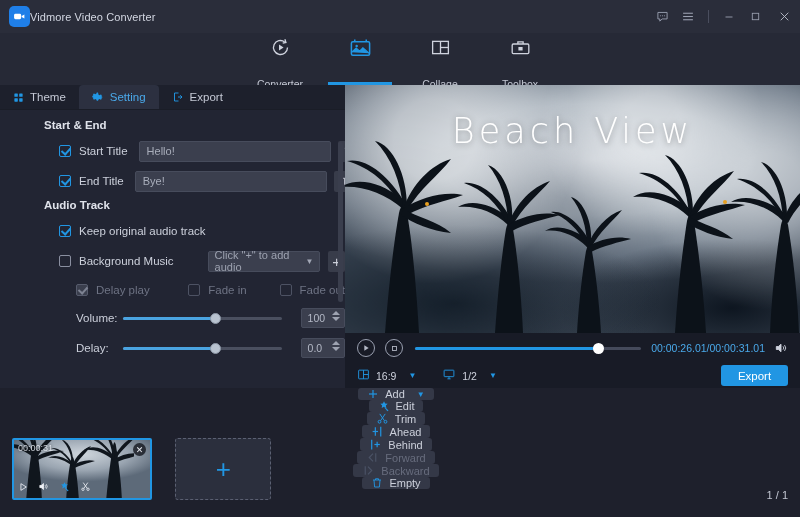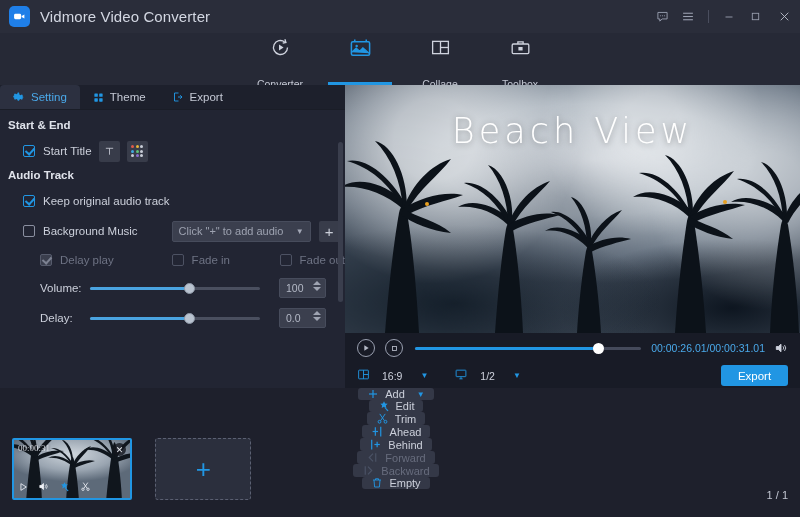--- a/index.html
+++ b/index.html
@@ -18,21 +18,21 @@
     position: absolute; top: 0; left: 0; width: 800px; height: 33px;
     background: #2a2d3a;
     display: flex; align-items: center;
   }
   .logo {
     width: 21px; height: 21px; margin-left: 9px; border-radius: 5px;
     background: #1f7fe8; display: flex; align-items: center; justify-content: center;
   }
   .logo svg { display: block; }
   .app-title {
-    margin-left: 10px; font-size: 15px; color: #d3d7e2; letter-spacing: .1px;
+    font-size: 11px; color: #d3d7e2; letter-spacing: .1px;
   }
   .win-ctrls {
     margin-left: auto; display: flex; align-items: center; height: 33px;
   }
   .wbtn {
     width: 26px; height: 33px; display: flex; align-items: center; justify-content: center;
     color: #9aa0b0;
   }
   .wbtn.sp { width: 32px; }
   .wdiv { width: 1px; height: 13px; background: #4a4e5e; margin: 0 7px; }
@@ -67,21 +67,21 @@
     border-bottom: 1px solid #1a1d27;
   }
   .subtab {
     display: flex; align-items: center; gap: 6px; padding: 0 13px;
     font-size: 11.5px; color: #c5c9d5;
   }
   .subtab .sico { color: #2196e3; display: flex; }
   .subtab.active { background: #2c3040; color: #4aa9ea;
      border-top-left-radius: 4px; border-top-right-radius: 4px; }
 
-  .panelbody { padding: 9px 0 0 0; height: 278px; position: relative; overflow: hidden; }
+  .panelbody { padding: 9px 0 0 0; height: 278px; position: relative; overflow: hidden; margin-left: 36px; }
   .sect-title { font-size: 11.5px; color: #dfe2ea; font-weight: bold; padding: 0 0 0 8px; margin-bottom: 8px; }
   .sect-title.t2 { margin-top: 5px; }
 
   .row { display: flex; align-items: center; height: 24px; margin-bottom: 6px; padding-left: 23px; }
 
   .cb {
     width: 12px; height: 12px; border: 1px solid #2196e3; border-radius: 2px;
     background: transparent; position: relative; flex: none;
   }
   .cb.checked::after {
@@ -189,21 +189,21 @@
   .circbtn {
     width: 18px; height: 18px; border-radius: 50%; border: 1px solid #9aa0b0;
     display: flex; align-items: center; justify-content: center; color: #b4b9c6; margin-right: 10px;
   }
   .seek { flex: 1; height: 3px; background: #454a5b; border-radius: 2px; position: relative; margin: 0 10px 0 2px; }
   .seek .fill { position: absolute; left: 0; top: 0; height: 3px; background: #2196e3; border-radius: 2px; }
   .seek .knob { position: absolute; top: -4px; width: 11px; height: 11px; border-radius: 50%; background: #fff; }
   .ptime { font-size: 10.5px; color: #4aa9ea; white-space: nowrap; }
   .spk { margin-left: 9px; color: #cfd3de; display: flex; }
   .pr2 { display: flex; align-items: center; height: 25px; padding: 0 12px; }
-  .ratio, .zoomv { display: flex; align-items: center; gap: 12px; color: #cfd3de; font-size: 10.5px; }
+  .ratio, .zoomv { display: flex; align-items: center; gap: 6px; color: #cfd3de; font-size: 10.5px; }
   .ratio { margin-right: 26px; }
   .caret2 { color: #2196e3; font-size: 8px; margin-left: 6px; }
   .exportbtn {
     margin-left: auto; width: 67px; height: 21px; background: #2196e3; border-radius: 3px;
     display: flex; align-items: center; justify-content: center;
     color: #fff; font-size: 11.5px;
   }
 
   
   .toolbar {
@@ -218,26 +218,26 @@
   .tbtn.disabled { color: #676c7d; text-align: center; }
   .tbtn.disabled .ti { color: #4b5366; }
   .pagecount { margin-left: auto; font-size: 11px; color: #c2c6d2; }
 
   
   .storyboard {
     position: absolute; top: 426px; left: 0; width: 800px; height: 91px;
     background: #22253200; padding: 12px;
   }
   .clip {
-    position: relative; width: 120px; height: 62px; border: 2px solid #2196e3;
+    position: relative; width: 140px; height: 62px; border: 2px solid #2196e3;
     border-radius: 2px; overflow: hidden;
     background:
       radial-gradient(ellipse 70% 55% at 50% 25%, #cfd6dd 0%, #9aa5b1 50%, #5d6a79 85%),
       linear-gradient(#a9b3bd, #4d5a69);
-    display: inline-block; vertical-align: top; font-family: Liberation Serif, serif;
+    display: inline-block; vertical-align: top;
   }
   .clip .ctime {
     position: absolute; top: 3px; left: 4px; font-size: 9px; color: #e4e8ef;
     text-shadow: 0 0 3px rgba(0,0,0,.8); opacity: .85;
   }
   .clip .cclose {
     position: absolute; top: 3px; right: 4px; width: 13px; height: 13px; border-radius: 50%;
     background: rgba(20,22,30,.8); color: #e8ebf1; font-size: 9px;
     display: flex; align-items: center; justify-content: center;
   }
@@ -346,59 +346,60 @@
           <rect x="9.6" y="11.4" width="4.8" height="4" fill="currentColor" stroke="none"></rect>
         </svg>
       </div>
       <div class="lbl">Toolbox</div>
     </div>
   </div>
 
   <div class="leftpanel">
 
     <div class="subtabs">
-      <div class="subtab active">
-        <span class="sico">
-          <svg width="12" height="12" viewBox="0 0 24 24" fill="currentColor">
-            <path d="M12 8.2a3.8 3.8 0 1 0 0 7.6 3.8 3.8 0 0 0 0-7.6zm9 3.8l-2-1.5.5-2.4-2.2-1.3-1.9 1.6-2.3-.9L12 3h-2.5l-1 2.5-2.3.9L4.3 4.8 2.1 6.1l.5 2.4-2 1.5v2.5l2 1.2-.5 2.5 2.2 1.3 1.9-1.6 2.3.9 1.1 2.5H12l1.1-2.5 2.3-.9 1.9 1.6 2.2-1.3-.5-2.5 2-1.2z"></path>
-          </svg>
-        </span>
-        <span>Setting</span>
-      </div>
-
       <div class="subtab">
         <span class="sico">
           <svg width="11" height="11" viewBox="0 0 24 24" fill="currentColor">
             <rect x="3" y="3" width="7.5" height="7.5" rx="1.2"></rect>
               <rect x="13.5" y="3" width="7.5" height="7.5" rx="1.2"></rect>
             <rect x="3" y="13.5" width="7.5" height="7.5" rx="1.2"></rect>
               <rect x="13.5" y="13.5" width="7.5" height="7.5" rx="1.2"></rect>
           </svg>
         </span>
         <span>Theme</span>
       </div>
 
+      <div class="subtab active">
+        <span class="sico">
+          <svg width="12" height="12" viewBox="0 0 24 24" fill="currentColor">
+            <path d="M12 8.2a3.8 3.8 0 1 0 0 7.6 3.8 3.8 0 0 0 0-7.6zm9 3.8l-2-1.5.5-2.4-2.2-1.3-1.9 1.6-2.3-.9L12 3h-2.5l-1 2.5-2.3.9L4.3 4.8 2.1 6.1l.5 2.4-2 1.5v2.5l2 1.2-.5 2.5 2.2 1.3 1.9-1.6 2.3.9 1.1 2.5H12l1.1-2.5 2.3-.9 1.9 1.6 2.2-1.3-.5-2.5 2-1.2z"></path>
+          </svg>
+        </span>
+        <span>Setting</span>
+      </div>
+
       <div class="subtab">
         <span class="sico">
           <svg width="12" height="12" viewBox="0 0 24 24" fill="none" stroke="currentColor" stroke-width="1.9">
             <path d="M13 4H5v16h8"></path>
               <path d="M12 12h8m-3.5-3.5L20 12l-3.5 3.5"></path>
           </svg>
         </span>
         <span>Export</span>
       </div>
     </div>
 
     <div class="panelbody">
 
       <div class="sect-title">Start &amp; End</div>
 
       <div class="row">
         <div class="cb checked"></div>
         <div class="cblabel">Start Title</div>
+        <div class="txtinput">Hello!</div>
         <div class="iconbtn">
           <svg width="11" height="11" viewBox="0 0 24 24" fill="none" stroke="currentColor" stroke-width="1.8">
             <line x1="4" y1="5" x2="20" y2="5"></line>
               <line x1="12" y1="5" x2="12" y2="19"></line>
           </svg>
         </div>
         <div class="iconbtn">
           <span class="dots">
             <i style="background:#e05a4a"></i>
               <i style="background:#e8b53a"></i>
@@ -406,20 +407,44 @@
             <i style="background:#3fa9e0"></i>
               <i style="background:#5ec27a"></i>
               <i style="background:#c8cdd8"></i>
             <i style="background:#c8cdd8"></i>
               <i style="background:#8a6fd0"></i>
               <i style="background:#c8cdd8"></i>
           </span>
         </div>
       </div>
 
+      <div class="row">
+        <div class="cb checked"></div>
+        <div class="cblabel">End Title</div>
+        <div class="txtinput">Bye!</div>
+        <div class="iconbtn">
+          <svg width="11" height="11" viewBox="0 0 24 24" fill="none" stroke="currentColor" stroke-width="1.8">
+            <line x1="4" y1="5" x2="20" y2="5"></line>
+              <line x1="12" y1="5" x2="12" y2="19"></line>
+          </svg>
+        </div>
+        <div class="iconbtn">
+          <span class="dots">
+            <i style="background:#e05a4a"></i>
+              <i style="background:#e8b53a"></i>
+              <i style="background:#c8cdd8"></i>
+            <i style="background:#3fa9e0"></i>
+              <i style="background:#5ec27a"></i>
+              <i style="background:#c8cdd8"></i>
+            <i style="background:#c8cdd8"></i>
+              <i style="background:#8a6fd0"></i>
+              <i style="background:#c8cdd8"></i>
+          </span>
+        </div>
+      </div>
 
       <div class="sect-title t2">Audio Track</div>
 
       <div class="row">
         <div class="cb checked"></div>
         <div class="cblabel">Keep original audio track</div>
       </div>
 
       <div class="row">
         <div class="cb off"></div>

